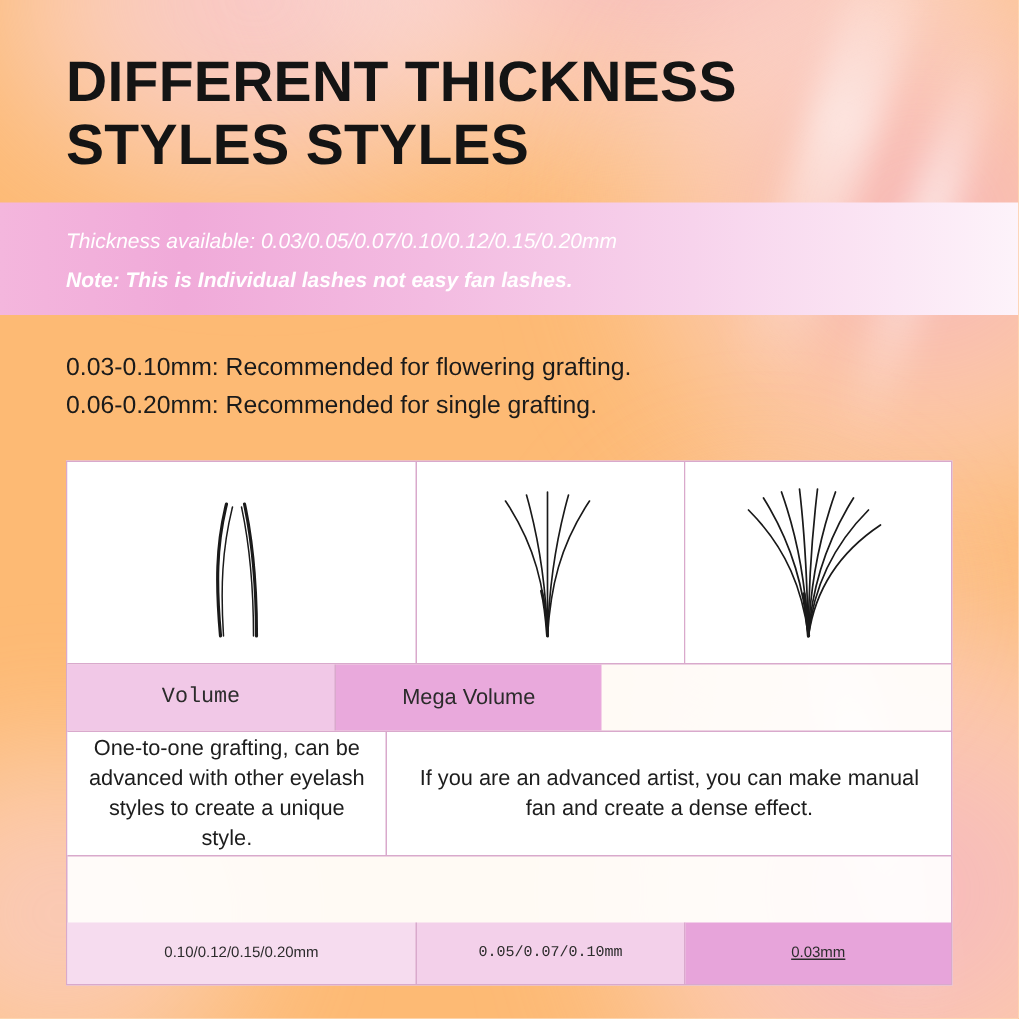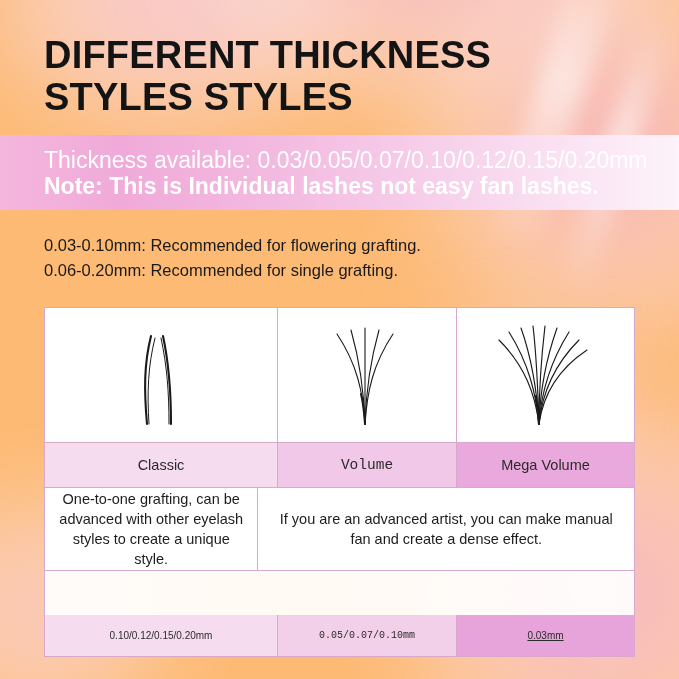--- a/index.html
+++ b/index.html
@@ -95,22 +95,23 @@
     left: 0;
     top: 135px;
     width: 679px;
     height: 75px;
     background: linear-gradient(90deg, #f4b6dd 0%, #f0aad9 18%, #f3bbe1 42%, #f7d3ec 68%, #fbe7f5 88%, #fdf3fa 100%);
   }
   .band-line {
     position: absolute;
     left: 44px;
     color: #ffffff;
-    font-size: 23px;
+    font-size: 14px;
     line-height: 22px;
+    font-style: italic;
   }
   .band-line-1 { top: 14px; font-weight: normal; }
   .band-line-2 { top: 40px; font-weight: bold; }
 
   
   .reco {
     position: absolute;
     left: 44px;
     color: #1a1a1a;
     font-size: 16.5px;
@@ -263,21 +264,20 @@
                 <path d="M58 104 C 61 74, 72 46, 98 20"></path>
                 <path d="M58 104 C 62 76, 76 50, 106 30"></path>
               </g>
               <path d="M58 104 C 57 92, 56 84, 55 76" fill="none" stroke="#1a1a1a" stroke-width="2.2" stroke-linecap="round"></path>
             </svg>
           </span>
         </div>
       </div>
 
       <div class="row row-title">
-        <div class="cell col-1 title-1">Classic</div>
         <div class="cell col-2 title-2">Volume</div>
         <div class="cell col-3 title-3">Mega Volume</div>
       </div>
 
       <div class="row row-desc">
         <div class="cell col-1">One-to-one grafting, can be advanced with other eyelash styles to create a unique style.</div>
         <div class="cell desc-wide">If you are an advanced artist, you can make manual fan and create a dense effect.</div>
       </div>
 
       <div class="row row-sizes">

